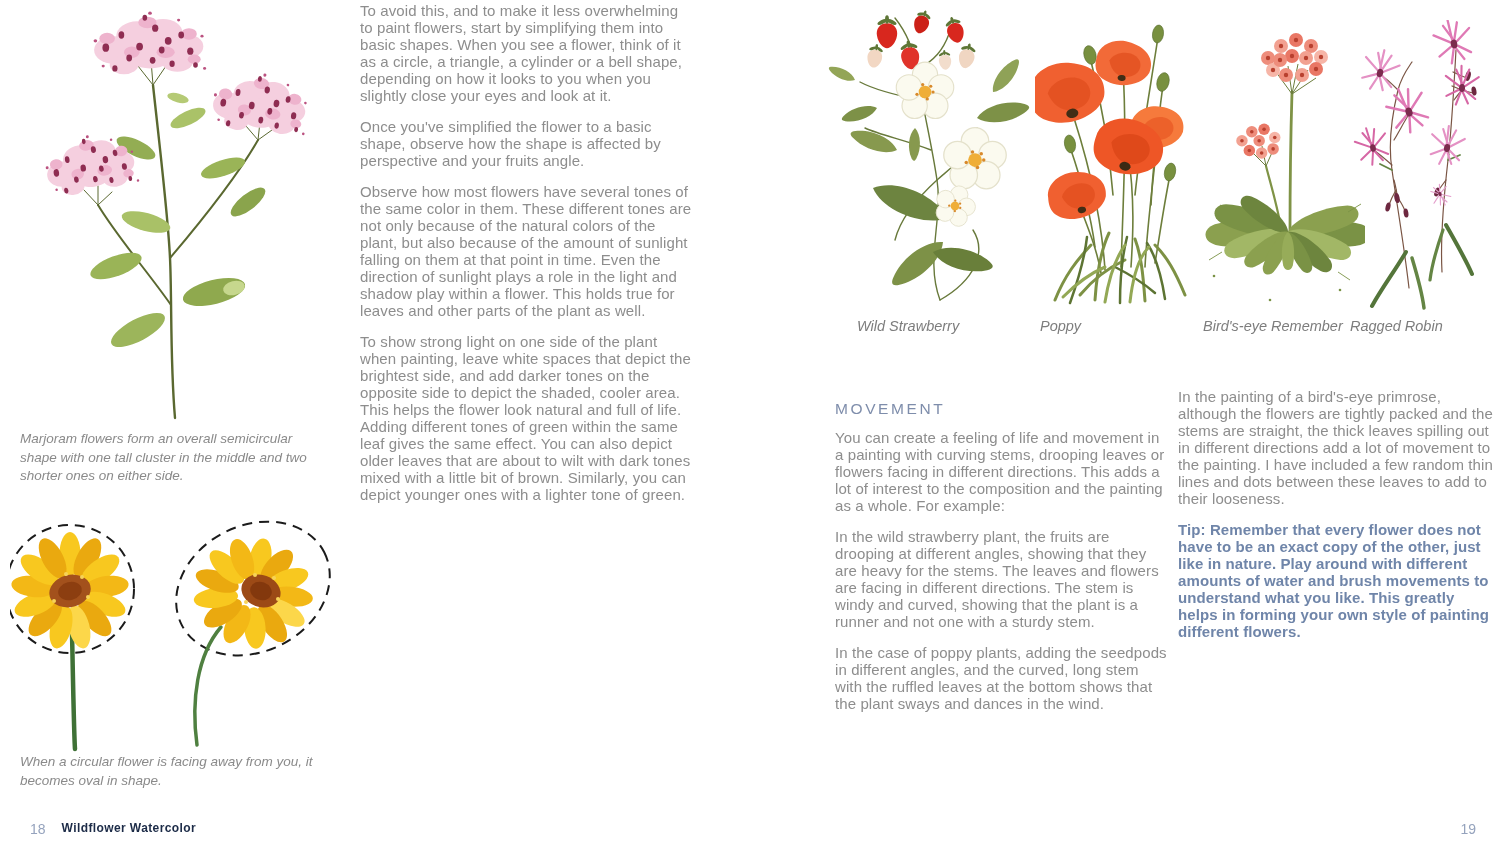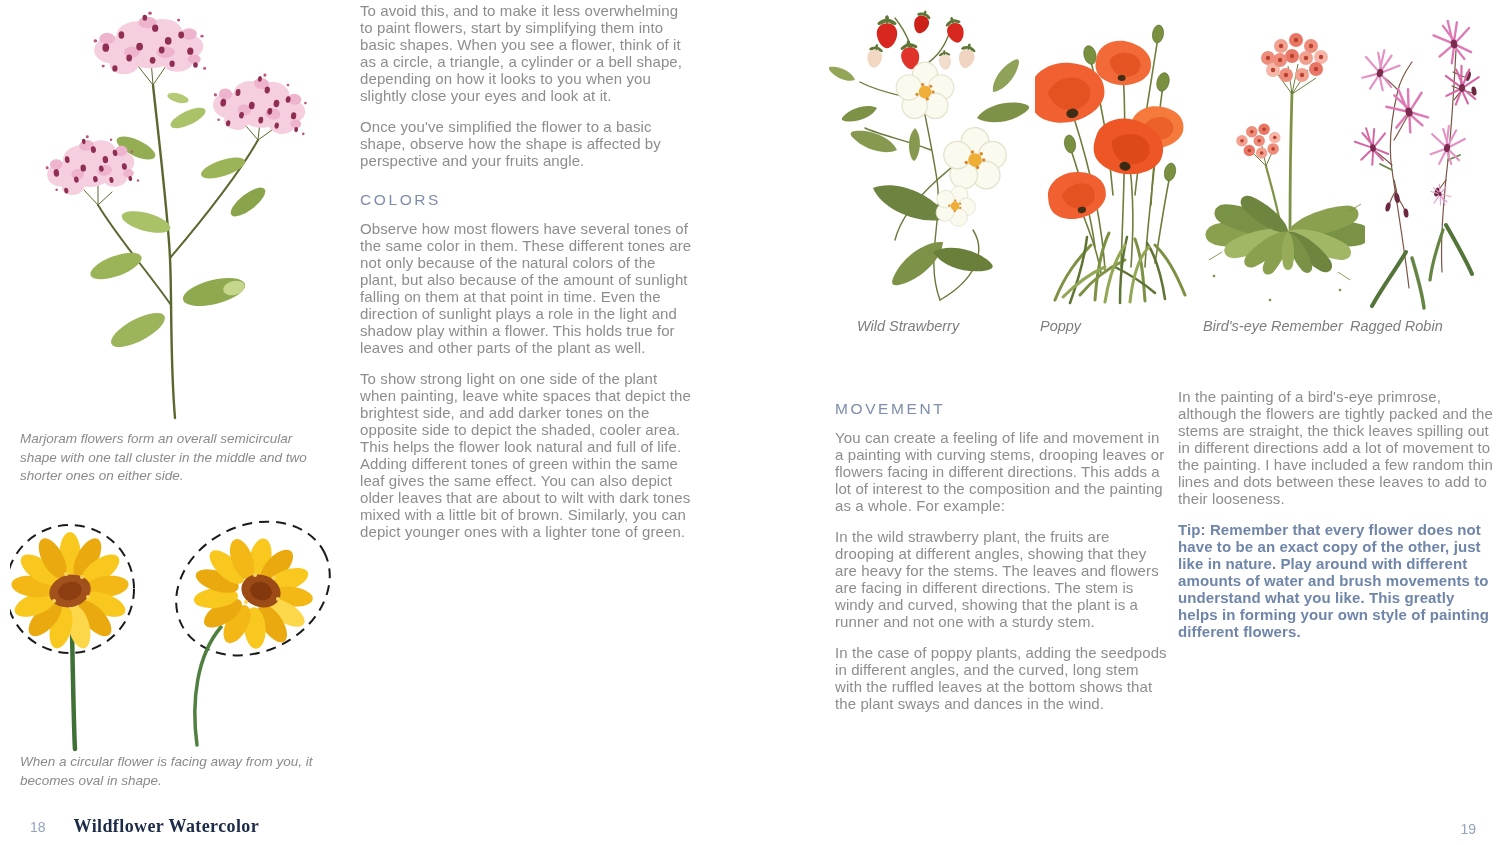--- a/index.html
+++ b/index.html
@@ -21,26 +21,25 @@
   .tip{
     color:var(--tip-text,#6f85a9)!important;font-weight:bold;letter-spacing:.15px;
   }
   .caption{
     font-style:italic;font-size:13.5px;line-height:18.6px;
     color:var(--caption-text,#8a8a8a);
   }
   .specimen-label{
     font-style:italic;font-size:14.5px;color:#7d7d7d;text-align:left;white-space:nowrap;
   }
-  .footer{bottom:8px;display:flex;align-items:center;gap:28px}
+  .footer{bottom:8px;display:flex;align-items:flex-start;gap:16px}
   .footer .pagenum{font-size:14px;color:var(--footer-page-number,#95a3bd)}
   .footer .booktitle{
-    font-size:18px;font-weight:bold;letter-spacing:.4px;
+    font-size:12px;font-weight:bold;letter-spacing:.4px;
     color:var(--footer-title,#1c2b47);
-    font-family:Liberation Serif, serif;
   }
   svg{display:block}
 </style>
 </head>
 <body>
 
 <div class="abs" style="left:0;top:0;width:1500px;height:845px">
 
   <svg class="abs" style="left:20px;top:0" width="310" height="422" viewBox="0 0 310 422">
     <defs>
@@ -188,21 +187,20 @@
         </g>
       </g>
     </g>
   </svg>
 
   <div class="abs caption" style="left:20px;top:753px;width:345px">When a circular flower is facing away from you, it becomes oval in shape.</div>
 
   <div class="abs bodycol" style="left:360px;top:2px;width:334px">
     <p>To avoid this, and to make it less overwhelming to paint flowers, start by simplifying them into basic shapes. When you see a flower, think of it as a circle, a triangle, a cylinder or a bell shape, depending on how it looks to you when you slightly close your eyes and look at it.</p>
     <p>Once you've simplified the flower to a basic shape, observe how the shape is affected by perspective and your fruits angle.</p>
-    <h3 class="section-heading">COLORS</h3>
     <p>Observe how most flowers have several tones of the same color in them. These different tones are not only because of the natural colors of the plant, but also because of the amount of sunlight falling on them at that point in time. Even the direction of sunlight plays a role in the light and shadow play within a flower. This holds true for leaves and other parts of the plant as well.</p>
     <p>To show strong light on one side of the plant when painting, leave white spaces that depict the brightest side, and add darker tones on the opposite side to depict the shaded, cooler area. This helps the flower look natural and full of life. Adding different tones of green within the same leaf gives the same effect. You can also depict older leaves that are about to wilt with dark tones mixed with a little bit of brown. Similarly, you can depict younger ones with a lighter tone of green.</p>
   </div>
 
   <div class="abs footer" style="left:30px">
     <span class="pagenum">18</span>
     <span class="booktitle">Wildflower Watercolor</span>
   </div>
 
   <svg class="abs" style="left:825px;top:0" width="215" height="310" viewBox="0 0 215 310">

